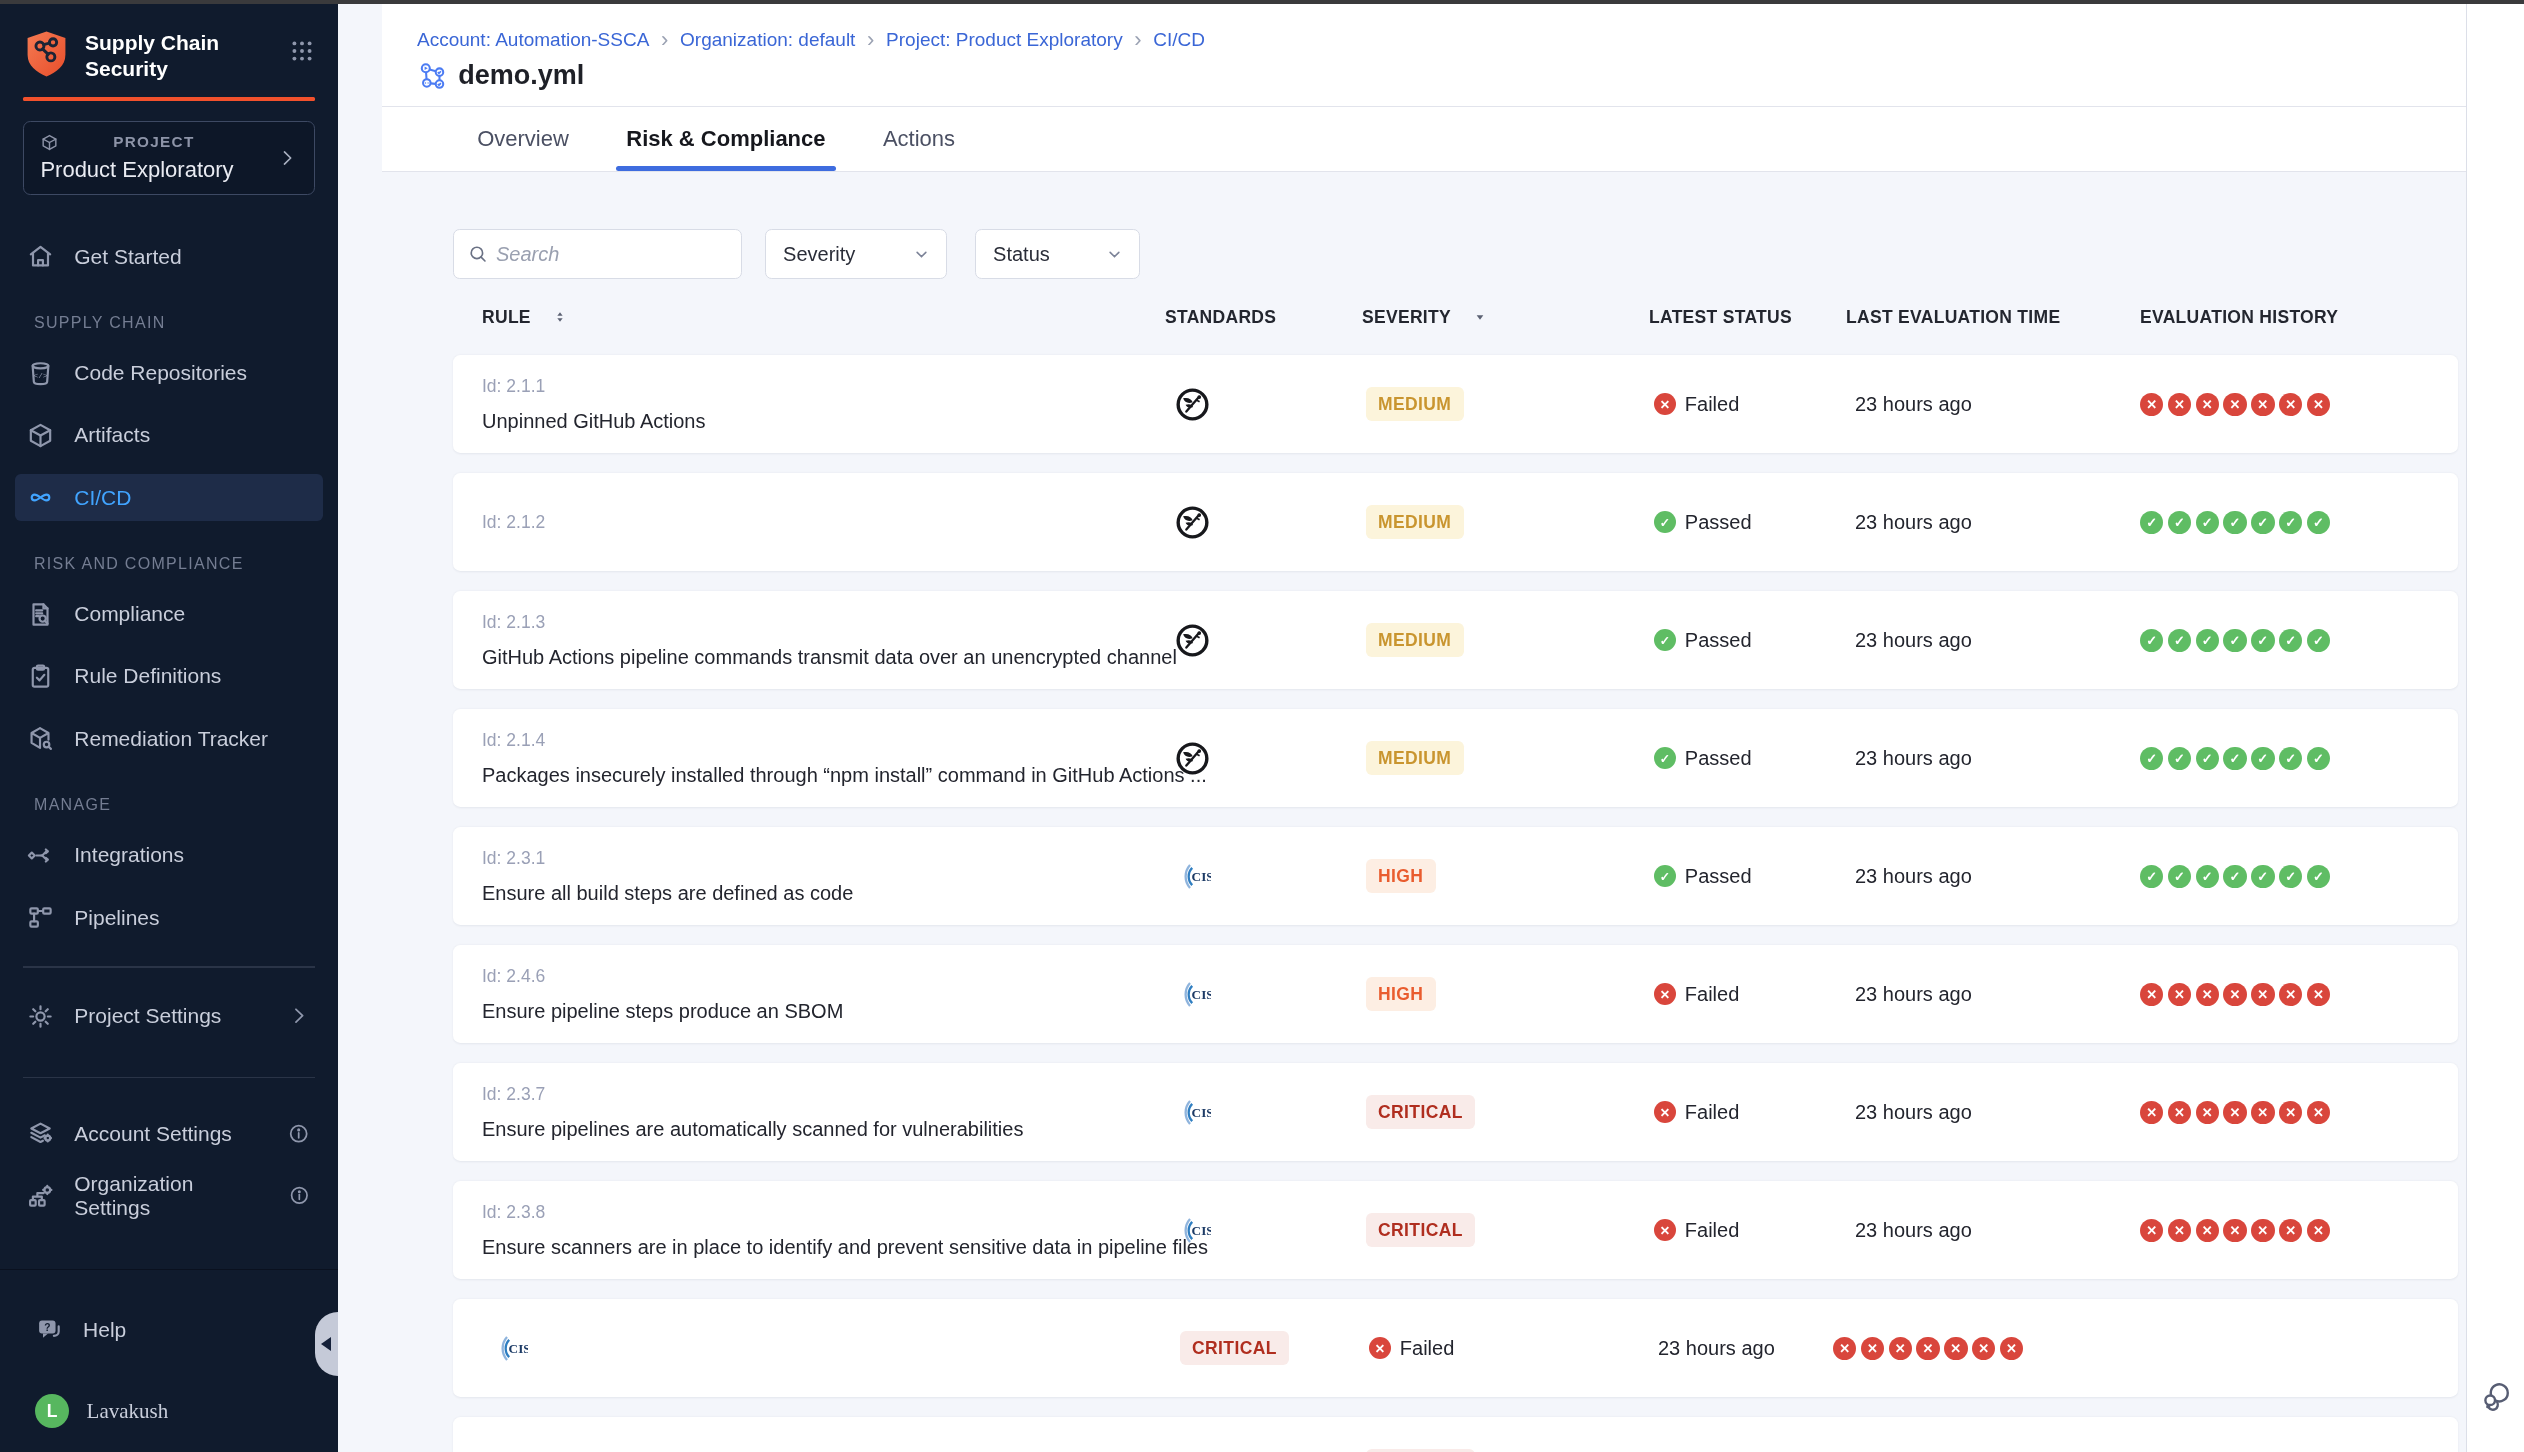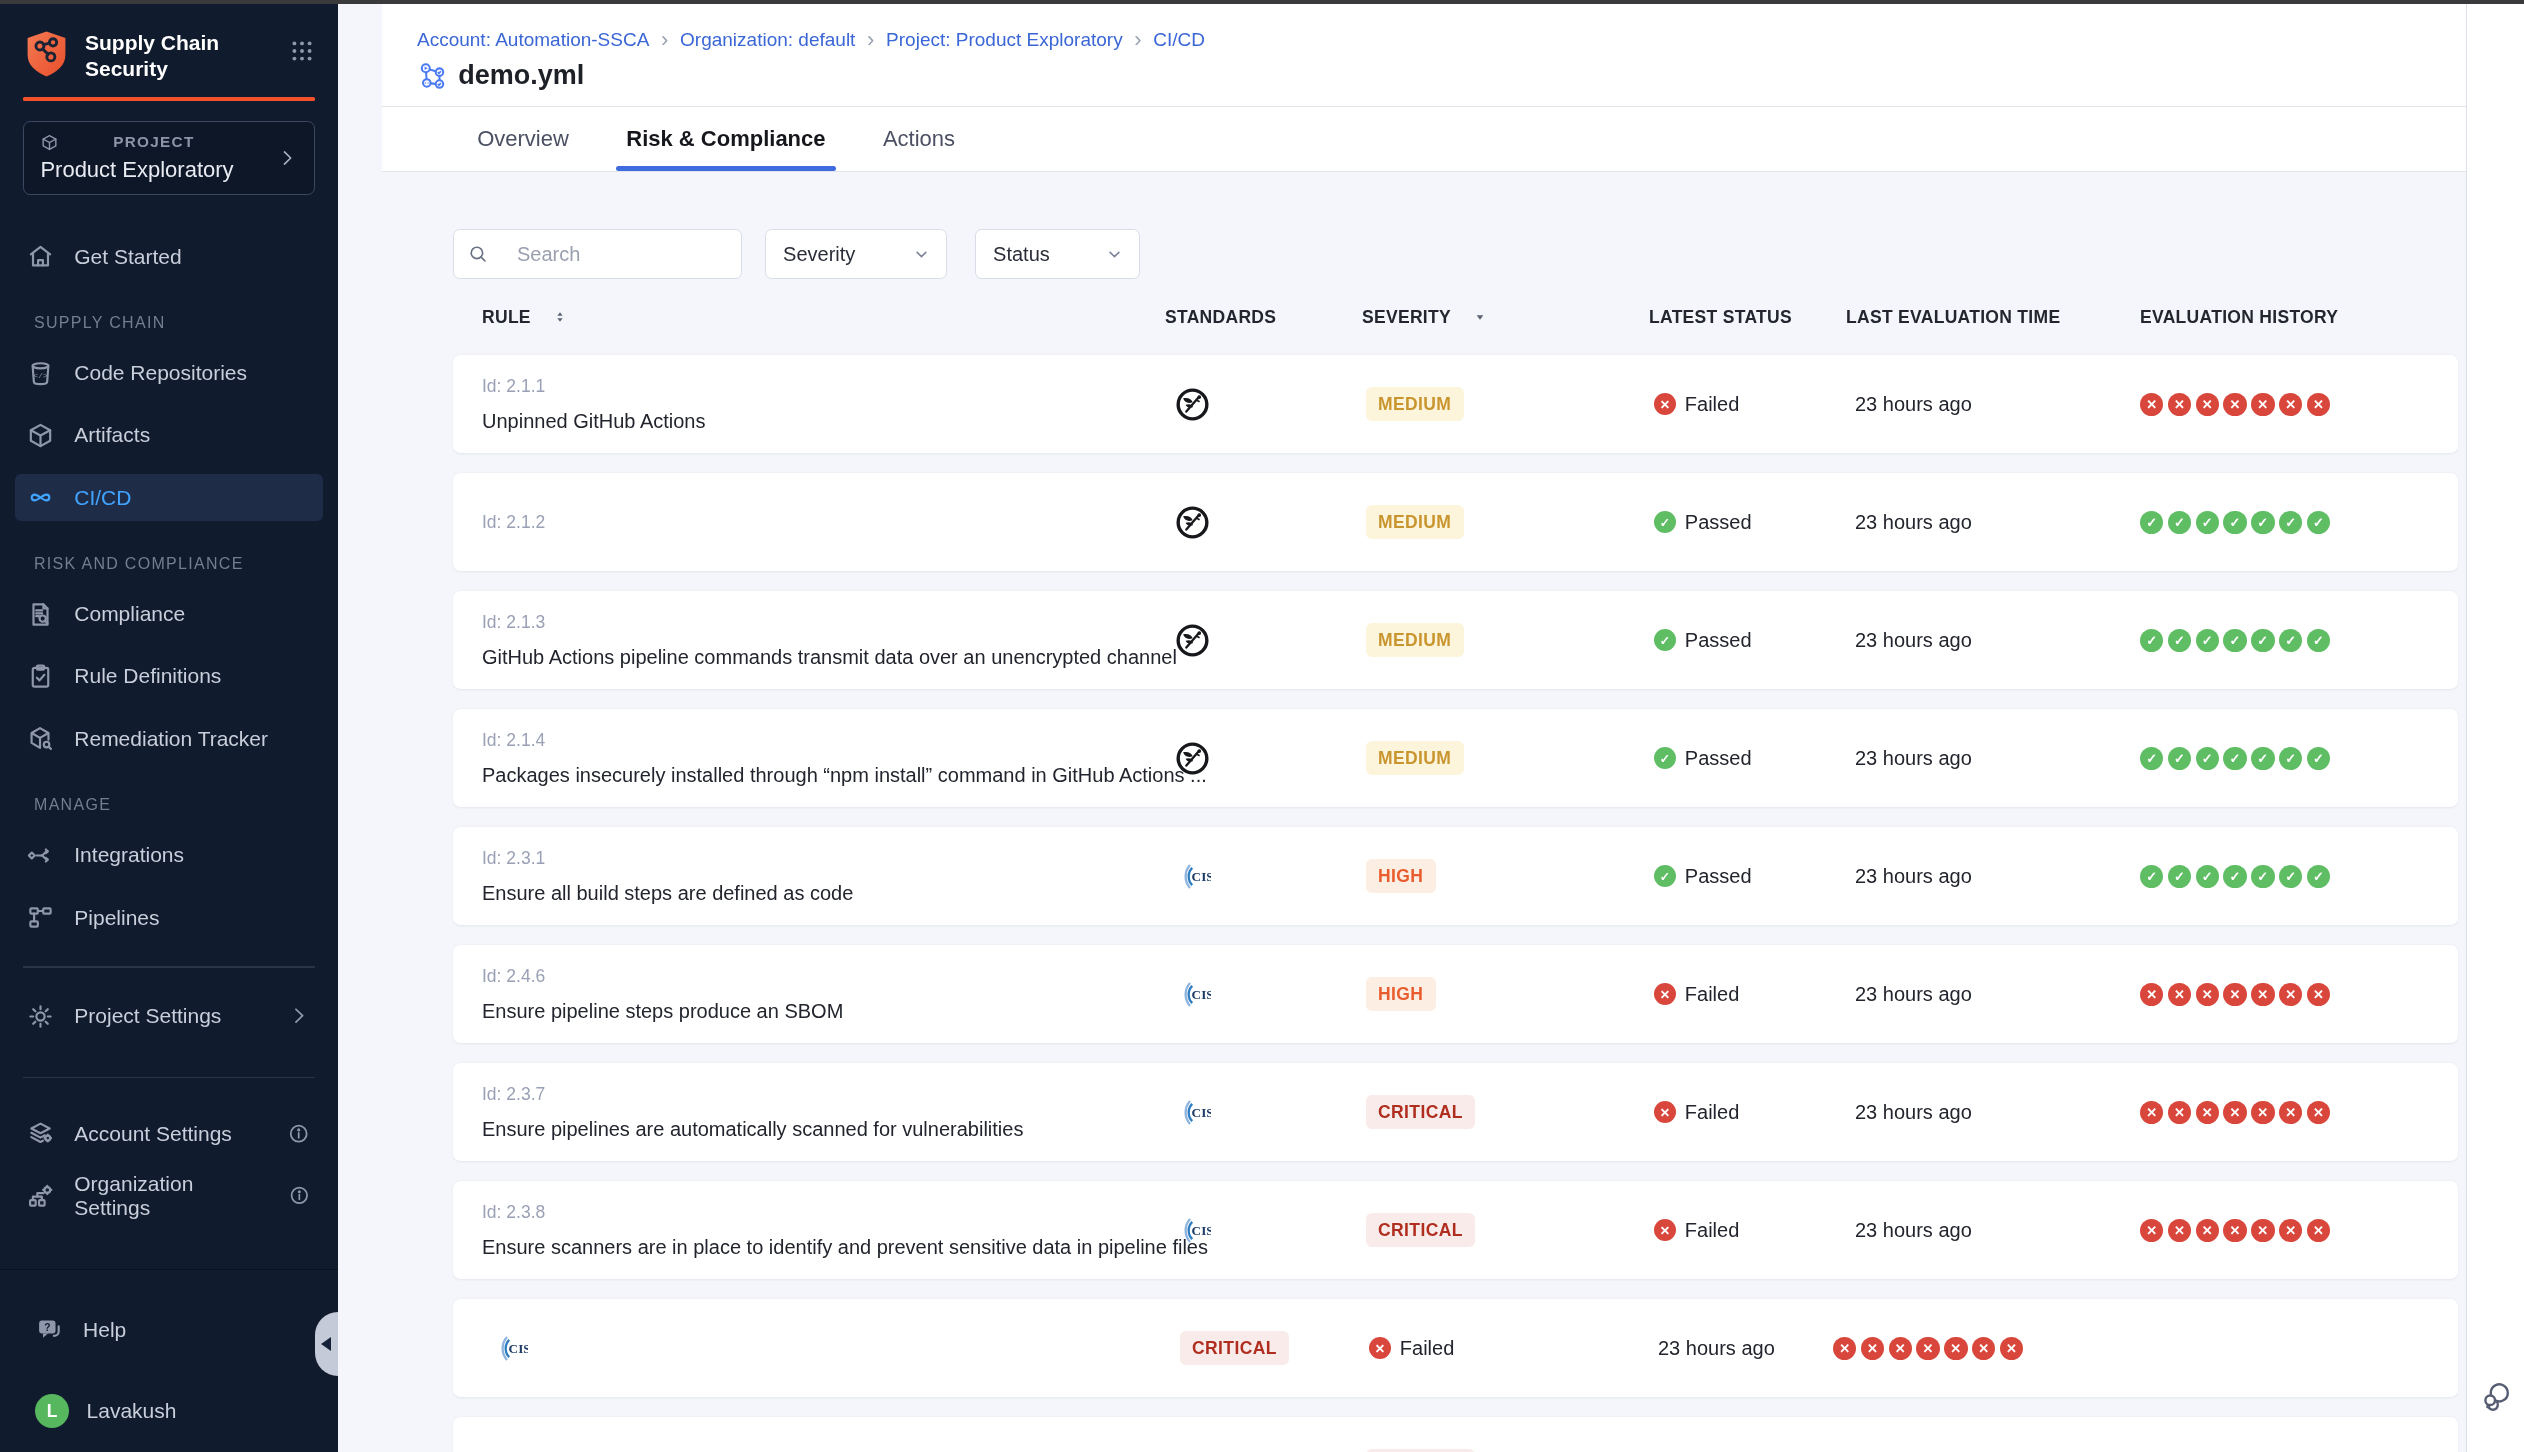--- a/index.html
+++ b/index.html
@@ -41,21 +41,21 @@
   .nav-item .right-adorn { margin-left:auto; margin-right:13px; width:23.4px; height:23.4px; color:#8f97ac; }
   .side-divider { height:1.5px; background:#2a3447; margin:25px 23.4px; }
   .side-divider.second { margin-top:37px; margin-bottom:32px; }
 
   .side-bottom { position:absolute; left:0; right:0; bottom:0; border-top:1.5px solid #0a111f;
                  padding:37px 23.4px 17.5px 23.4px; background:#101b2d; }
   .user-row { display:flex; align-items:center; gap:17.5px; margin-top:34px; height:47px;
               padding-left:11.7px; cursor:pointer; }
   .avatar { width:34px; height:34px; border-radius:50%; display:flex; align-items:center;
             justify-content:center; color:#fff; font-size:17.5px; font-weight:bold; }
-  .user-name { font-size:21px; color:#c9cedb; }
+  .user-name { font-size:21px; color:#c9cedb;font-family:Liberation Serif, serif; }
 
   .collapse-handle { position:absolute; right:0; top:1308px; width:23.4px; height:64px;
                      background:#c5cad8; border-radius:32px 0 0 32px; cursor:pointer;
                      display:flex; align-items:center; justify-content:center; }
   .collapse-handle::after { content:""; width:0; height:0; border-right:10.2px solid #15213a;
                             border-top:7.3px solid transparent; border-bottom:7.3px solid transparent; }
 
   
   .main { flex:1; display:flex; flex-direction:column; background:#f4f6fb; position:relative;padding-left:44px; }
   .page-header { background:#fff; padding:25px 0 0 35px; height:103px;
@@ -73,22 +73,22 @@
          color:#4b5063; padding:0 10.2px; cursor:pointer; }
   .tab.active { color:#16171d; font-weight:bold; }
   .tab.active::after { content:""; position:absolute; left:0; right:0; bottom:0;
                        height:5.1px; border-radius:2.9px; background:var(--accent,#3e6cdf); }
 
   .content { flex:1; padding:57px 67px 0 71px; overflow:hidden; }
   .toolbar { display:flex; align-items:center; }
   .search-box { width:289px; height:50px; background:#fff; border:1.5px solid #d8dce6;
                 border-radius:6.6px; display:flex; align-items:center; padding:0 13px; }
   .search-box svg { width:22px; height:22px; color:#6a7184; flex:0 0 22px; }
-  .search-box input { border:none; outline:none; flex:1; margin-left:28px; font-size:20px;
-                      color:#4d7c0f; font-family:"Liberation Sans",sans-serif; background:transparent; }
+  .search-box input { border:none; outline:none; flex:1; margin-left:7px; font-size:20px;
+                      color:#4d7c0f; font-family:"Liberation Sans",sans-serif; background:transparent;font-style:italic; }
   .search-box input::placeholder { color:#9aa0b0; }
   .select { height:50px; background:#fff; border:1.5px solid #d8dce6; border-radius:6.6px;
             display:flex; align-items:center; justify-content:space-between;
             padding:0 14.6px 0 17.5px; margin-left:22.6px; cursor:pointer; }
   .select .sel-label { font-size:20px; color:#2a2d38; }
   .select svg { width:19px; height:19px; color:#7c8398; }
   .select.severity { width:182px; }
   .select.status { width:165px; margin-left:28px; }
 
   .grid-cols { display:grid; grid-template-columns:683px 186px 285px 197px 307px 1fr;

